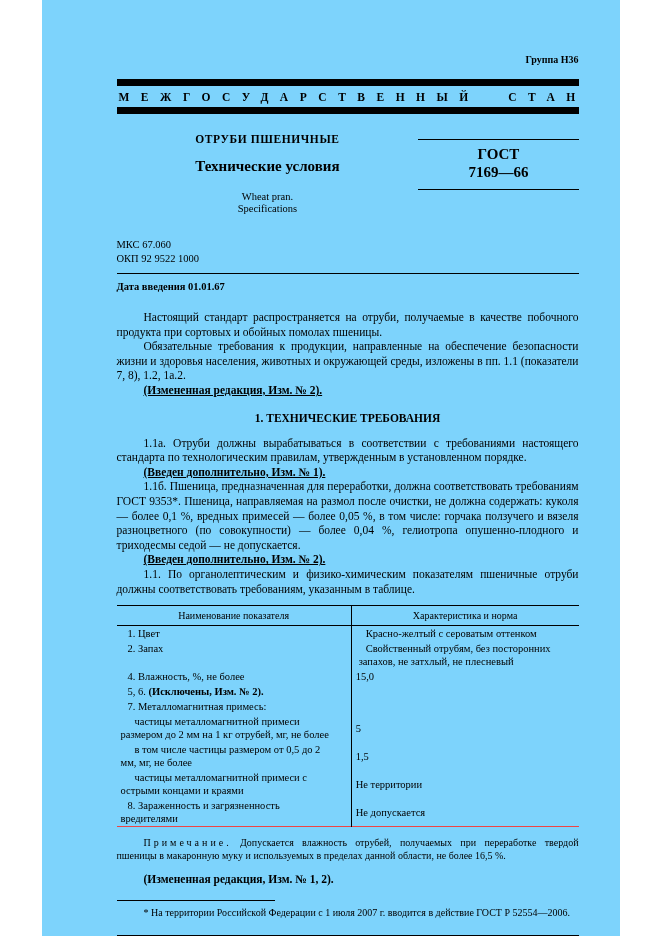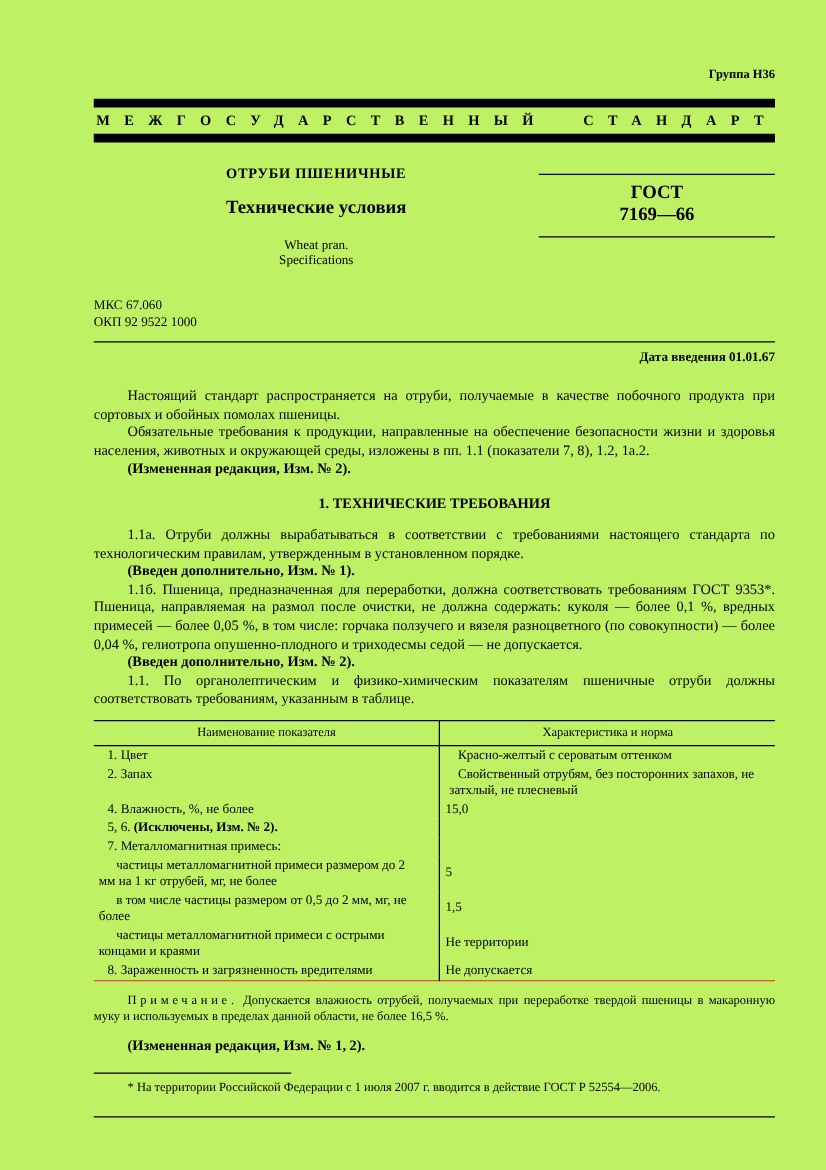--- a/index.html
+++ b/index.html
@@ -1,22 +1,22 @@
 <!DOCTYPE html>
 <html><head>
 <meta charset="utf-8">
 <style>
   * { margin: 0; padding: 0; box-sizing: border-box; }
   html, body { background: #ffffff; }
   .page {
     position: relative;
-    width: 661px;
+    width: 578px;
     height: 936px;
     margin: 0 auto;
-    background: #bef264;
+    background: #7dd3fc;
     color: #000000;
     font-family: "Liberation Serif", serif;
     font-size: 11.5px;
     padding: 54px 41px 0 75px;
     overflow: hidden;
   }
   .group-label {
     text-align: right;
     font-weight: bold;
     font-size: 10px;
@@ -44,29 +44,29 @@
     border-top: 1px solid #000;
     border-bottom: 1px solid #000;
     text-align: center;
     padding: 5px 0 8px 0;
     margin-top: 9px;
     align-self: flex-start;
   }
   .gost-label, .gost-number { font-weight: bold; font-size: 15px; line-height: 18px; }
   .codes { margin-top: 24px; font-size: 10.5px; line-height: 13.5px; }
   .date-rule { border-top: 1px solid #000; margin-top: 8px; }
-  .date-introduced { text-align: right; font-weight: bold; font-size: 10.5px; margin-top: 7px; }
+  .date-introduced { text-align: left; font-weight: bold; font-size: 10.5px; margin-top: 7px; }
   .body-text { margin-top: 18px; }
   p.para {
     text-align: justify;
     text-indent: 27px;
     line-height: 14.6px;
     font-size: 11.5px;
   }
-  p.bold { font-weight: bold; }
+  p.bold { font-weight: bold; text-decoration: underline; }
   .section-title {
     text-align: center;
     font-weight: bold;
     font-size: 11.5px;
     margin: 14px 0 12px 0;
   }
   table.spec-table {
     width: 100%;
     border-collapse: collapse;
     margin-top: 9px;

